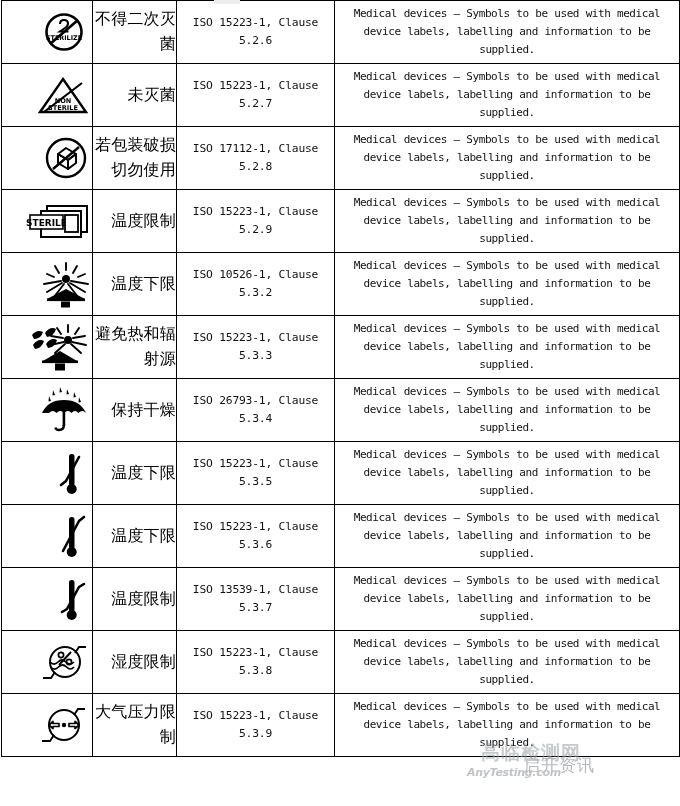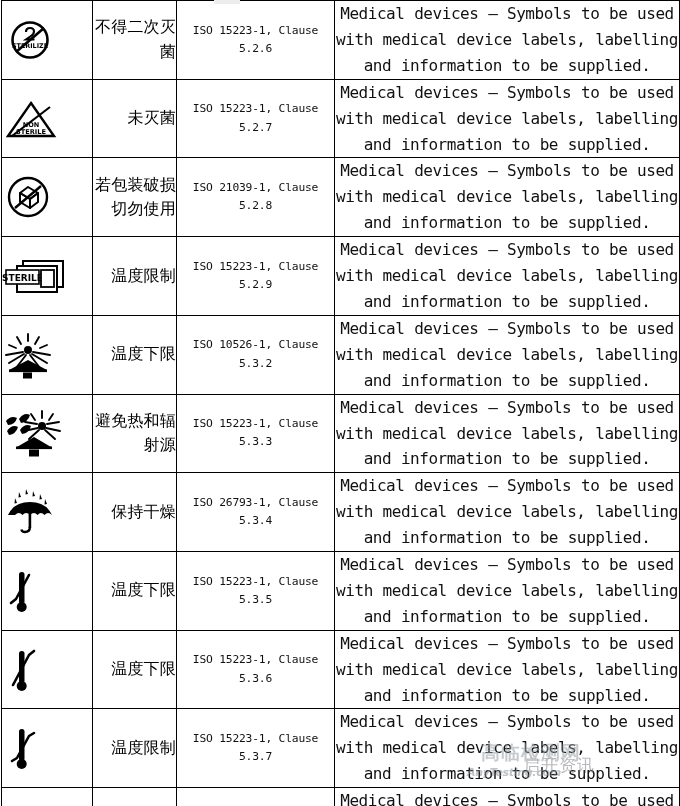--- a/index.html
+++ b/index.html
@@ -39,21 +39,21 @@
   col.c-desc   { width: 345px; }
 
   
   .cell-symbol {
     text-align: center;
     height: 62px;
   }
   .sym-wrap {
     display: flex;
     align-items: center;
-    justify-content: flex-start;
+    justify-content: flex-end;
     height: 60px;
   }
   .sym-wrap svg { display: block; }
 
   .cell-name {
     text-align: right;
     font-family: Liberation Sans, sans-serif;
     font-size: 16px;
     line-height: 1.55;
     color: #000;
@@ -67,21 +67,21 @@
     font-size: 11.3px;
     line-height: 1.62;
     color: #111;
     padding: 2px 6px;
     letter-spacing: -0.2px;
   }
 
   .cell-desc {
     text-align: center;
     font-family: "DejaVu Sans Mono", "Liberation Mono", monospace;
-    font-size: 16px;
+    font-size: 11px;
     line-height: 1.62;
     color: #111;
     padding: 2px 4px;
     letter-spacing: -0.45px;
     word-spacing: 0.5px;
   }
 
   
   #watermark {
     position: absolute;
@@ -192,21 +192,21 @@
             <g fill="none" stroke="#000" stroke-width="2" stroke-linejoin="round">
               <path d="M18 20 l8 -6 l10 6 l-8 6 z"></path>
               <path d="M18 20 l0 9 l10 6 l0 -9 z"></path>
               <path d="M28 26 l8 -6 l0 9 l-8 6 z"></path>
             </g>
             <line x1="13" y1="35" x2="39" y2="13" stroke="#000" stroke-width="2.4"></line>
           </svg>
         </div>
       </td>
       <td class="cell-name">若包装破损切勿使用</td>
-      <td class="cell-std">ISO 21039-1, Clause 5.2.8</td>
+      <td class="cell-std">ISO 17112-1, Clause 5.2.8</td>
       <td class="cell-desc">Medical devices — Symbols to be used with medical device labels, labelling and information to be supplied.</td>
     </tr>
 
     <tr>
       <td class="cell-symbol">
         <div class="sym-wrap">
           <svg width="66" height="40" viewBox="0 0 66 40">
             <rect x="21" y="5" width="40" height="26" fill="none" stroke="#000" stroke-width="2"></rect>
             <rect x="15" y="10" width="40" height="26" fill="#fff" stroke="#000" stroke-width="2"></rect>
             <rect x="4" y="14" width="33" height="14" fill="#fff" stroke="#000" stroke-width="1.6"></rect>
@@ -340,21 +340,21 @@
       <td class="cell-symbol">
         <div class="sym-wrap">
           <svg width="40" height="50" viewBox="0 0 40 50">
             <rect x="17" y="6" width="5.5" height="32" rx="2.6" fill="#000"></rect>
             <circle cx="19.7" cy="41" r="5" fill="#000"></circle>
             <path d="M10 38 l5 -3 l12 -22 l5 -3" fill="none" stroke="#000" stroke-width="2.6" stroke-linecap="round" stroke-linejoin="round"></path>
           </svg>
         </div>
       </td>
       <td class="cell-name">温度限制</td>
-      <td class="cell-std">ISO 15223-1, Clause 5.3.7</td>
+      <td class="cell-std">ISO 13539-1, Clause 5.3.7</td>
       <td class="cell-desc">Medical devices — Symbols to be used with medical device labels, labelling and information to be supplied.</td>
     </tr>
 
     <tr>
       <td class="cell-symbol">
         <div class="sym-wrap">
           <svg width="54" height="48" viewBox="0 0 54 48">
             <circle cx="27" cy="24" r="15" fill="none" stroke="#000" stroke-width="2"></circle>
             <path d="M12 24 q4 4 8 0 q4 -4 8 0 q4 4 8 0" fill="none" stroke="#000" stroke-width="1.7"></path>
             <path d="M12.5 29 q4 4 8 0 q4 -4 8 0 q4 4 7.5 0" fill="none" stroke="#000" stroke-width="1.7"></path>

